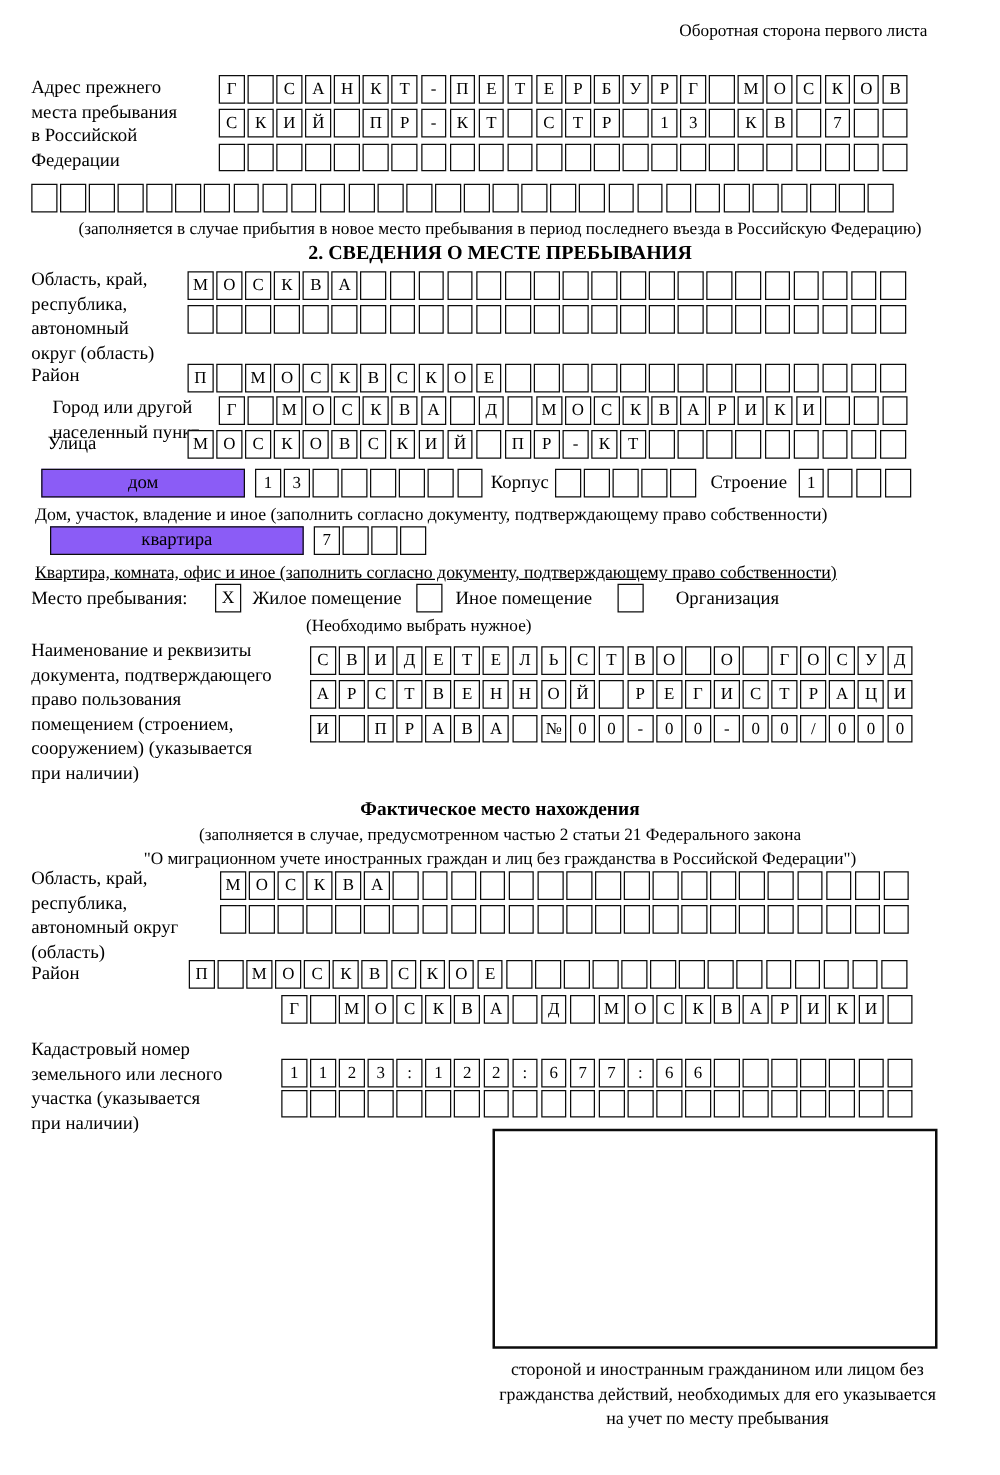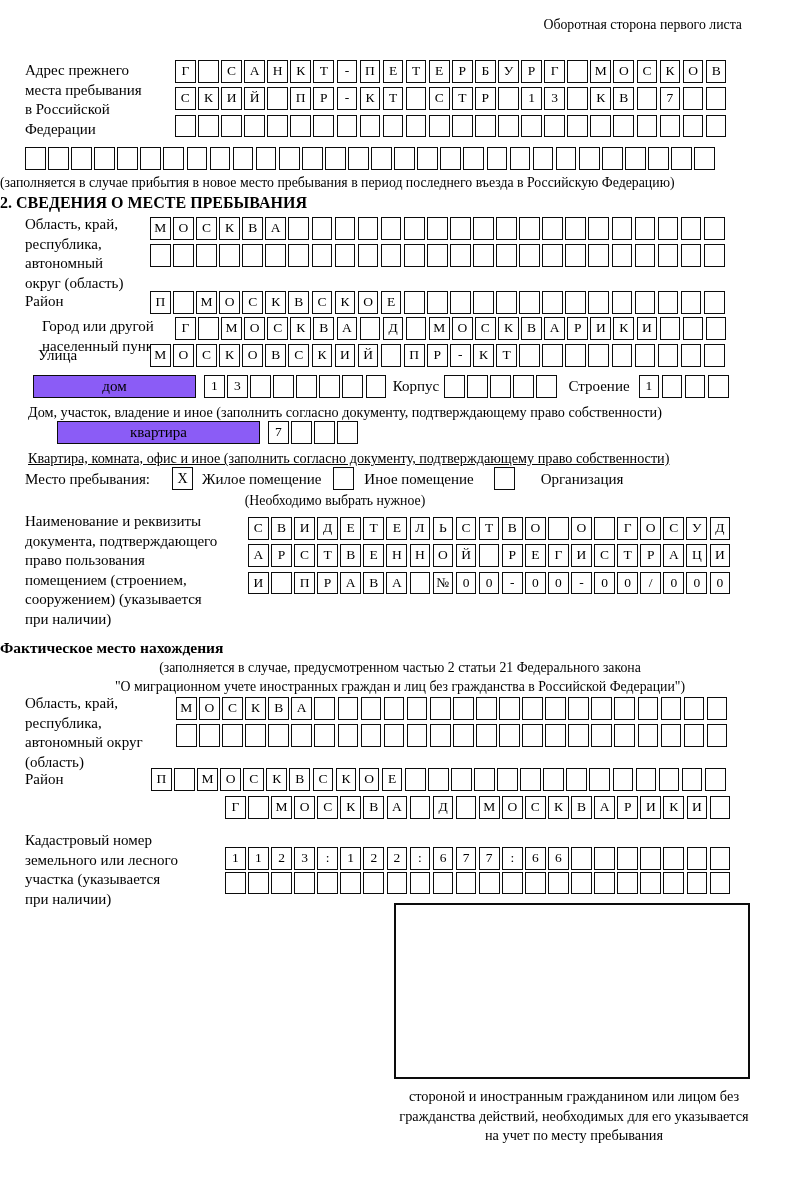--- a/index.html
+++ b/index.html
@@ -5,21 +5,21 @@
   html,body{margin:0;padding:0;background:#fff;}
   .page{
     position:relative;width:800px;height:1180px;background:#ffffff;color:#000;
     font-family:"Liberation Serif","DejaVu Serif",serif;overflow:hidden;
   }
   .abs{position:absolute;}
   .label{font-size:15px;line-height:19.5px;}
   .lbl1{font-size:15px;line-height:19.5px;}
   .note{font-size:13.8px;line-height:17px;}
   .note-lg{font-size:14.2px;line-height:17px;}
-  .center{left:0;width:800px;text-align:left;}
+  .center{left:0;width:800px;text-align:center;}
   .h2{font-weight:bold;font-size:16px;}
   .h3{font-weight:bold;font-size:15.5px;}
   .boxrow{white-space:nowrap;line-height:0;font-weight:normal;}
   .rowgap{margin-bottom:4.8px;}
   .rowgap-sm{margin-bottom:2px;}
   .cell{
     display:inline-block;width:18.7px;height:20.5px;border:1.5px solid #0c0c0c;
     margin-right:2.4px;text-align:center;font-size:13.5px;line-height:20.5px;
     vertical-align:top;background:#fff;
   }
@@ -83,21 +83,21 @@
   <div class="abs boxrow" style="left:175px;top:317px;"><span class="cell">Г</span><span class="cell"></span><span class="cell">М</span><span class="cell">О</span><span class="cell">С</span><span class="cell">К</span><span class="cell">В</span><span class="cell">А</span><span class="cell"></span><span class="cell">Д</span><span class="cell"></span><span class="cell">М</span><span class="cell">О</span><span class="cell">С</span><span class="cell">К</span><span class="cell">В</span><span class="cell">А</span><span class="cell">Р</span><span class="cell">И</span><span class="cell">К</span><span class="cell">И</span><span class="cell"></span><span class="cell"></span><span class="cell"></span></div>
 
   <div class="abs lbl1" style="left:25px;top:346px;margin-left:13px;">Улица</div>
   <div class="abs boxrow" style="left:150px;top:344px;"><span class="cell">М</span><span class="cell">О</span><span class="cell">С</span><span class="cell">К</span><span class="cell">О</span><span class="cell">В</span><span class="cell">С</span><span class="cell">К</span><span class="cell">И</span><span class="cell">Й</span><span class="cell"></span><span class="cell">П</span><span class="cell">Р</span><span class="cell">-</span><span class="cell">К</span><span class="cell">Т</span><span class="cell"></span><span class="cell"></span><span class="cell"></span><span class="cell"></span><span class="cell"></span><span class="cell"></span><span class="cell"></span><span class="cell"></span><span class="cell"></span></div>
 
   <div class="abs flowrow" style="left:33px;top:375px;">
     <span class="kindbox" style="width:161px;">дом</span><span class="boxrow" style="display:inline-block;margin-left:8px;"><span class="cell">1</span><span class="cell">3</span><span class="cell"></span><span class="cell"></span><span class="cell"></span><span class="cell"></span><span class="cell"></span><span class="cell"></span></span><span class="inl-label" style="margin-left:4px;">Корпус</span><span class="boxrow" style="display:inline-block;margin-left:5px;"><span class="cell"></span><span class="cell"></span><span class="cell"></span><span class="cell"></span><span class="cell"></span></span><span class="inl-label" style="margin-left:9px;">Строение</span><span class="boxrow" style="display:inline-block;margin-left:9px;"><span class="cell">1</span><span class="cell"></span><span class="cell"></span><span class="cell"></span></span>
   </div>
   <div class="abs note-lg" style="left:28px;top:404px;">Дом, участок, владение и иное (заполнить согласно документу, подтверждающему право собственности)</div>
 
-  <div class="abs flowrow" style="left:33px;top:421px;padding-left:24px;">
+  <div class="abs flowrow" style="left:16px;top:421px;padding-left:24px;">
     <span class="kindbox" style="width:201px;">квартира</span><span class="boxrow" style="display:inline-block;margin-left:8px;"><span class="cell">7</span><span class="cell"></span><span class="cell"></span><span class="cell"></span></span>
   </div>
   <div class="abs note-lg" style="left:28px;top:450px;text-decoration:underline;">Квартира, комната, офис и иное (заполнить согласно документу, подтверждающему право собственности)</div>
 
   <div class="abs stayrow" style="left:25px;top:467px;">
     <span class="stay-lbl">Место пребывания:</span><span class="cb" style="margin-left:22px;">X</span><span class="stay-lbl" style="margin-left:9px;">Жилое помещение</span><span class="cb" style="margin-left:12px;"></span><span class="stay-lbl" style="margin-left:10px;">Иное помещение</span><span class="cb" style="margin-left:20px;"></span><span class="stay-lbl" style="margin-left:26px;">Организация</span>
   </div>
   <div class="abs note" style="left:160px;top:492px;width:350px;text-align:center;">(Необходимо выбрать нужное)</div>
 
   <div class="abs label" style="left:25px;top:512px;width:220px;">

